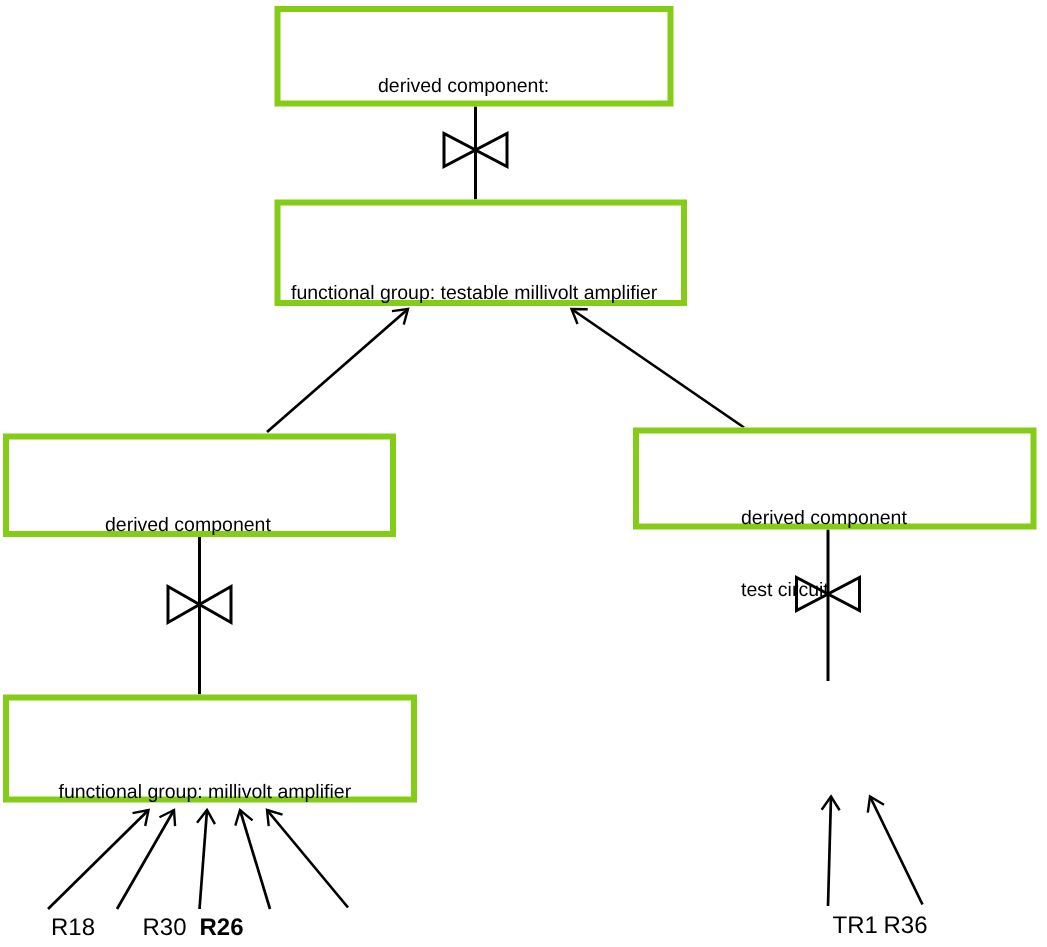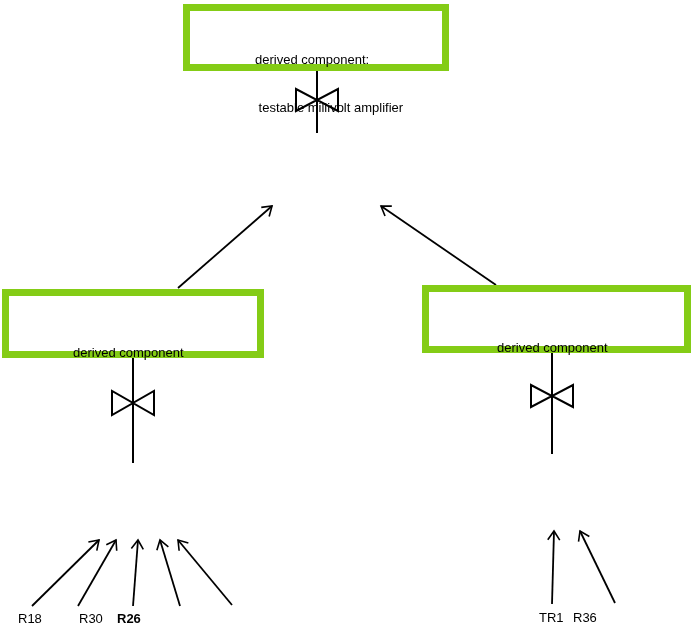--- a/index.html
+++ b/index.html
@@ -18,35 +18,36 @@
   }
   svg.layer {
     position: absolute;
     left: 0;
     top: 0;
     width: 698px;
     height: 631px;
   }
   .box {
     position: absolute;
-    border: 7px solid #84cc16;
+    border: 4px solid #84cc16;
     background: #ffffff;
     box-sizing: border-box;
   }
   .box .txt {
     position: absolute;
     font-size: 13px;
     line-height: 16px;
     white-space: pre;
   }
   .leaf {
     position: absolute;
-    font-size: 13px;
+    font-size: 16px;
     line-height: 14px;
     white-space: pre;
+    margin-left: 16px;
   }
   .edge {
     stroke: #000000;
     stroke-width: 2;
     fill: none;
   }
   .arrow {
     stroke: #000000;
     stroke-width: 1.8;
     fill: none;
@@ -96,37 +97,47 @@
     <line class="arrow" x1="180" y1="606" x2="160" y2="540" marker-end="url(#arrowhead)"></line>
     <line class="arrow" x1="232" y1="605" x2="178" y2="540" marker-end="url(#arrowhead)"></line>
 
     <line class="arrow" x1="552" y1="604" x2="554" y2="531" marker-end="url(#arrowhead)"></line>
     <line class="arrow" x1="615" y1="603" x2="580" y2="531" marker-end="url(#arrowhead)"></line>
   </svg>
 
   <div class="box" style="left:183px; top:4px; width:266px; height:67px;">
     <div class="txt" style="left:65px; top:9px;">
       <div>derived component:</div>
-      <div> testable millivolt amplifier</div>
     </div>
   </div>
 
+  <div class="box" style="left:183px; top:133px; width:275px; height:71px;">
+    <div class="txt" style="left:7px; top:18px;">
+      <div>functional group: testable millivolt amplifier</div>
+    </div>
+  </div>
 
   <div class="box" style="left:2px; top:289px; width:262px; height:69px;">
     <div class="txt" style="left:64px; top:17px;">
       <div>derived component</div>
     </div>
   </div>
 
   <div class="box" style="left:422px; top:285px; width:269px; height:68px;">
     <div class="txt" style="left:68px; top:16px;">
       <div>derived component</div>
+      <div>test circuit</div>
     </div>
   </div>
 
+  <div class="box" style="left:2px; top:463px; width:276px; height:72px;">
+    <div class="txt" style="left:33px; top:21px;">
+      <div>functional group: millivolt amplifier</div>
+    </div>
+  </div>
 
 
   <div class="leaf" style="left:18px;  top:612px;">R18</div>
   <div class="leaf" style="left:79px;  top:612px;">R30</div>
   <div class="leaf" style="left:117px; top:612px;font-weight:bold;">R26</div>
   <div class="leaf" style="left:167px; top:636px;">R22</div>
   <div class="leaf" style="left:211px; top:636px;">IC1</div>
 
   <div class="leaf" style="left:539px; top:611px;text-align:right;">TR1</div>
   <div class="leaf" style="left:573px; top:611px;">R36</div>

